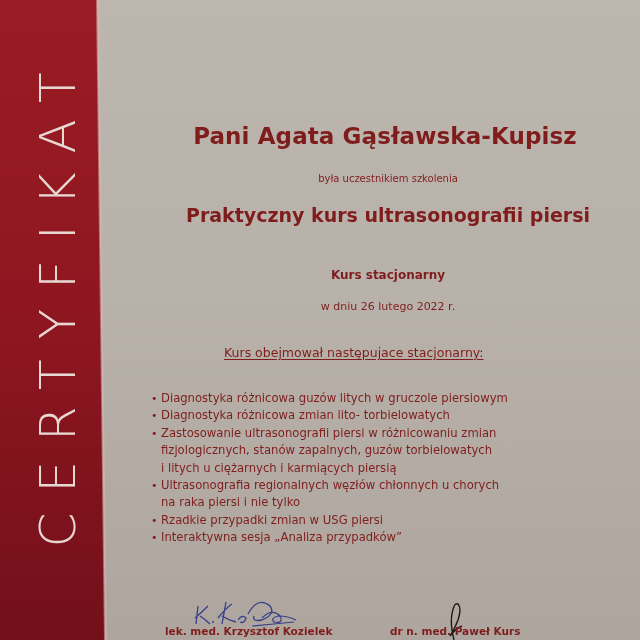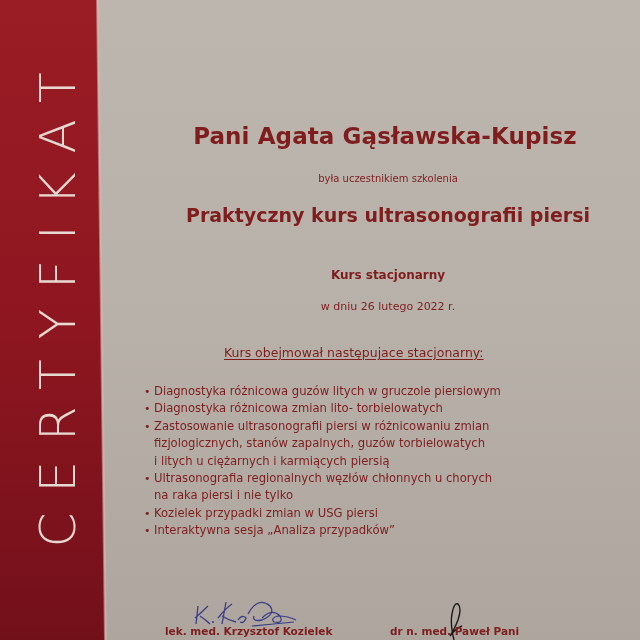--- a/index.html
+++ b/index.html
@@ -116,21 +116,21 @@
       left: 114px;
       top: 345px;
       font-size: 12.5px;
       text-decoration: underline;
       text-underline-offset: 2px;
     }
     .topics {
       position: absolute;
       left: 29px;
       top: 378px;
-      margin: 5px;
+      margin: 12px;
       padding: 0;
       list-style: none;
       font-size: 11.6px;
       line-height: 17.4px;
       width: 400px;
     }
     .topics li {
       position: relative;
       padding-left: 10px;
     }
@@ -193,35 +193,35 @@
     <li>
       <div>Zastosowanie ultrasonografii piersi w różnicowaniu zmian</div>
       <div>fizjologicznych, stanów zapalnych, guzów torbielowatych</div>
       <div>i litych u ciężarnych i karmiących piersią</div>
     </li>
     <li>
       <div>Ultrasonografia regionalnych węzłów chłonnych u chorych</div>
       <div>na raka piersi i nie tylko</div>
     </li>
     <li>
-      <div>Kozielek przypadki zmian w USG piersi</div>
+      <div>Rzadkie przypadki zmian w USG piersi</div>
     </li>
     <li>
       <div>Interaktywna sesja „Analiza przypadków”</div>
     </li>
   </ul>
 
   <div class="signatures">
     <svg class="sig-scribble" style="left:82px; top:4px;" width="110" height="34" viewBox="0 0 110 34">
       <path d="M6 12 L4 30 M3 24 Q10 18 16 12 M8 22 Q14 26 18 30" stroke="#3a3f8a" stroke-width="1.3" fill="none"></path>
       <circle cx="21" cy="28" r="1" fill="#3a3f8a"></circle>
       <path d="M34 8 L30 30 M26 24 Q34 14 40 10 M30 22 Q36 26 44 28" stroke="#3a3f8a" stroke-width="1.3" fill="none"></path>
       <path d="M46 26 Q50 20 54 24 Q52 30 48 28 M56 20 Q66 2 78 12 Q84 20 70 26 Q60 28 62 22" stroke="#3a3f8a" stroke-width="1.3" fill="none"></path>
       <path d="M70 24 Q80 14 88 22 Q92 30 82 28 Q78 24 86 22 Q96 22 104 26 M60 32 Q80 30 102 28" stroke="#3a3f8a" stroke-width="1.2" fill="none"></path>
     </svg>
     <div class="sig sig-left">lek. med. Krzysztof Kozielek</div>
 
     <svg class="sig-scribble" style="left:330px; top:10px;" width="30" height="40" viewBox="0 0 30 40">
       <path d="M14 40 Q10 24 12 14 Q14 2 18 4 Q22 8 18 20 Q14 30 10 36 Q16 28 22 26" stroke="#1c1a19" stroke-width="1.4" fill="none"></path>
     </svg>
-    <div class="sig sig-right">dr n. med. Paweł Pani</div>
+    <div class="sig sig-right">dr n. med. Paweł Kurs</div>
   </div>
 </div>
 
 </body></html>

